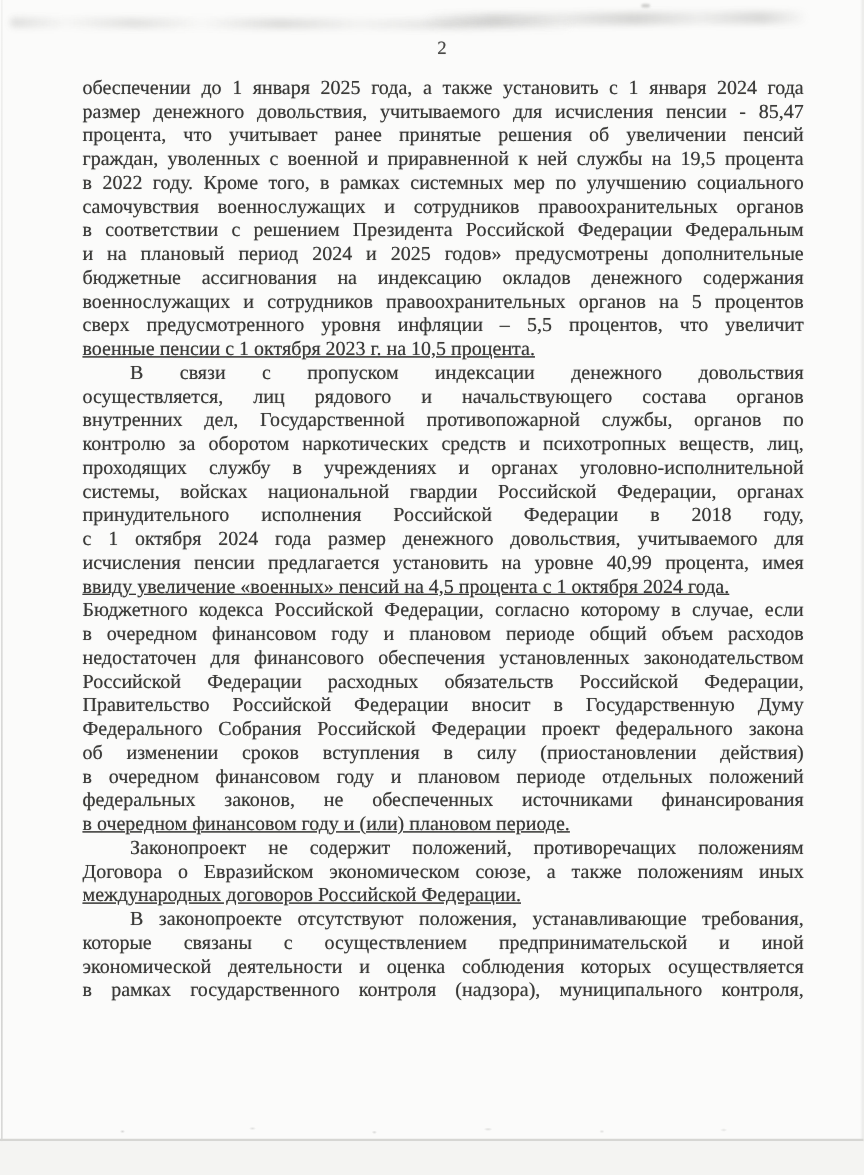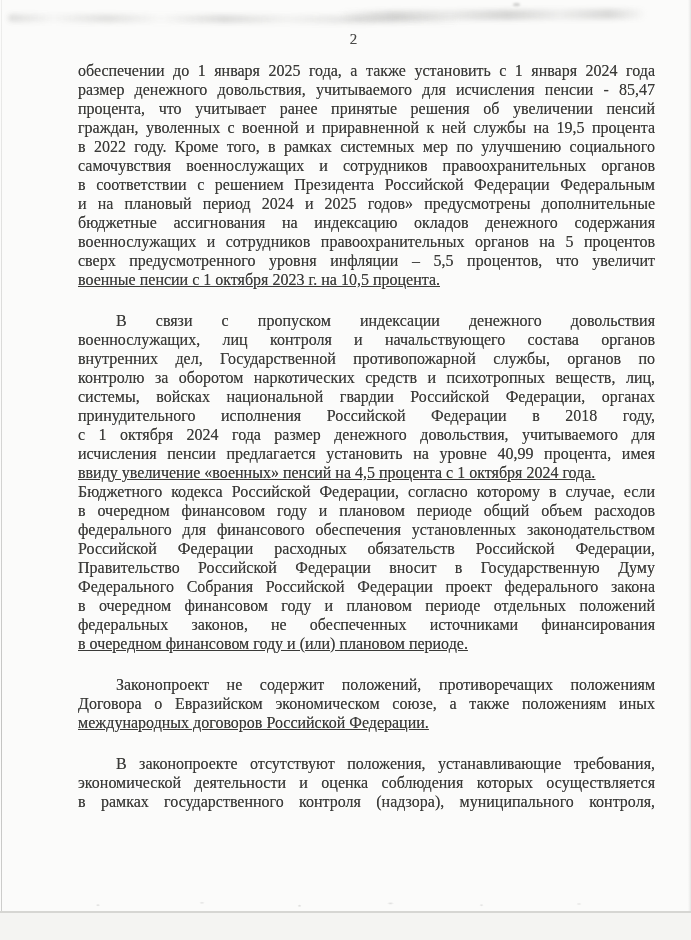--- a/index.html
+++ b/index.html
@@ -51,32 +51,32 @@
   .page-number {
     position: absolute;
     top: 31px; left: 65px; width: 577px;
     text-align: center;
     font-size: 15px;
     color: #4a4a48;
     text-shadow: 0 0 0.6px rgba(70,70,68,0.6);
   }
   .body-text {
     position: absolute;
-    top: 61px; left: 78px; width: 577px;
+    top: 61px; left: 66px; width: 577px;
     font-size: 16px;
     line-height: 19px;
     color: #3a3a38;
     text-shadow: 0 0 0.6px rgba(58,58,56,0.65);
   }
   .line {
     text-align: justify;
     text-align-last: justify;
     white-space: normal;
   }
-  .line.indent { text-indent: 38px; margin-top: 22px; }
+  .line.indent { text-indent: 38px; }
   .line.para-end { text-align-last: left; text-decoration: underline; }
   
   .edge-left {
     position: absolute;
     top: 0; left: 1px; width: 1px; height: 913px;
     background: linear-gradient(180deg,
       rgba(165,165,162,0.15) 0%, rgba(160,160,158,0.40) 45%,
       rgba(150,150,148,0.55) 80%, rgba(150,150,148,0.45) 100%);
   }
   .edge-right {
@@ -124,41 +124,44 @@
       <div class="line">граждан, уволенных с военной и приравненной к ней службы на 19,5 процента</div>
       <div class="line">в 2022 году. Кроме того, в рамках системных мер по улучшению социального</div>
       <div class="line">самочувствия военнослужащих и сотрудников правоохранительных органов</div>
       <div class="line">в соответствии с решением Президента Российской Федерации Федеральным</div>
       <div class="line">и на плановый период 2024 и 2025 годов» предусмотрены дополнительные</div>
       <div class="line">бюджетные ассигнования на индексацию окладов денежного содержания</div>
       <div class="line">военнослужащих и сотрудников правоохранительных органов на 5 процентов</div>
       <div class="line">сверх предусмотренного уровня инфляции – 5,5 процентов, что увеличит</div>
       <div class="line para-end">военные пенсии с 1 октября 2023 г. на 10,5 процента.</div>
       <div class="line indent">В связи с пропуском индексации денежного довольствия</div>
-      <div class="line">военнослужащих, лиц контроля и начальствующего состава органов</div>
+      <div class="line">осуществляется, лиц рядового и начальствующего состава органов</div>
       <div class="line">внутренних дел, Государственной противопожарной службы, органов по</div>
       <div class="line">контролю за оборотом наркотических средств и психотропных веществ, лиц,</div>
+      <div class="line">проходящих службу в учреждениях и органах уголовно-исполнительной</div>
       <div class="line">системы, войсках национальной гвардии Российской Федерации, органах</div>
       <div class="line">принудительного исполнения Российской Федерации в 2018 году,</div>
       <div class="line">с 1 октября 2024 года размер денежного довольствия, учитываемого для</div>
       <div class="line">исчисления пенсии предлагается установить на уровне 40,99 процента, имея</div>
       <div class="line para-end">ввиду увеличение «военных» пенсий на 4,5 процента с 1 октября 2024 года.</div>
       <div class="line">Бюджетного кодекса Российской Федерации, согласно которому в случае, если</div>
       <div class="line">в очередном финансовом году и плановом периоде общий объем расходов</div>
-      <div class="line">федерального для финансового обеспечения установленных законодательством</div>
+      <div class="line">недостаточен для финансового обеспечения установленных законодательством</div>
       <div class="line">Российской Федерации расходных обязательств Российской Федерации,</div>
       <div class="line">Правительство Российской Федерации вносит в Государственную Думу</div>
       <div class="line">Федерального Собрания Российской Федерации проект федерального закона</div>
+      <div class="line">об изменении сроков вступления в силу (приостановлении действия)</div>
       <div class="line">в очередном финансовом году и плановом периоде отдельных положений</div>
       <div class="line">федеральных законов, не обеспеченных источниками финансирования</div>
       <div class="line para-end">в очередном финансовом году и (или) плановом периоде.</div>
       <div class="line indent">Законопроект не содержит положений, противоречащих положениям</div>
       <div class="line">Договора о Евразийском экономическом союзе, а также положениям иных</div>
       <div class="line para-end">международных договоров Российской Федерации.</div>
       <div class="line indent">В законопроекте отсутствуют положения, устанавливающие требования,</div>
+      <div class="line">которые связаны с осуществлением предпринимательской и иной</div>
       <div class="line">экономической деятельности и оценка соблюдения которых осуществляется</div>
       <div class="line">в рамках государственного контроля (надзора), муниципального контроля,</div>
     </div>
 
   <div class="dust-strip"></div>
   <div class="edge-left"></div>
   <div class="edge-right"></div>
   <div class="edge-bottom"></div>
   <div class="scan-bed"></div>
 </div>

